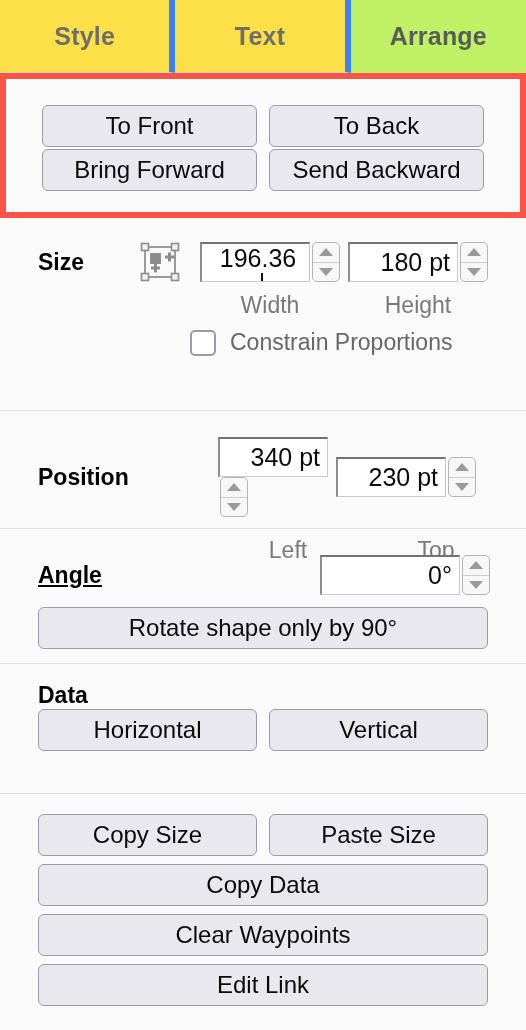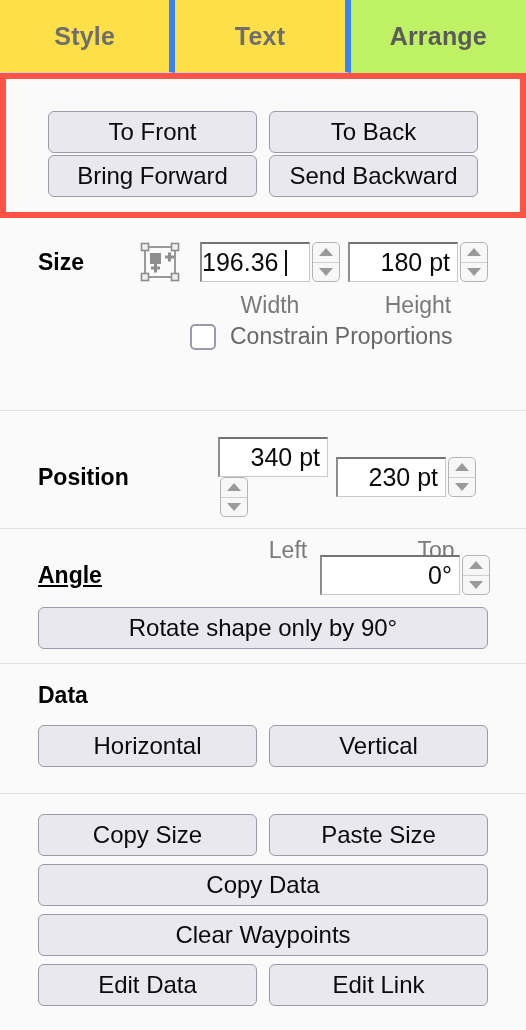--- a/index.html
+++ b/index.html
@@ -60,21 +60,21 @@
     padding: 0;
   }
   .section.no-border { border-bottom: none; }
 
   
   .highlight-wrap {
     position: relative;
     box-sizing: border-box;
     border: 6px solid #fb5344;
     height: 145px;
-    padding: 10px;
+    padding: 4px;
     background: #fafafa;
   }
 
   
   .btn {
     background: #e8e8ee;
     border: 1px solid #9a9aa8;
     border-radius: 6px;
     font-size: 24px;
     color: #0a0a0a;
@@ -130,21 +130,23 @@
     padding-right: 7px;
     font-size: 25px;
     color: #0b0b0b;
     font-family: "Liberation Sans", sans-serif;
     white-space: nowrap;
     overflow: hidden;
     cursor: text;
   }
   .num-input.focused {
     justify-content: flex-start;
+    padding-left: 5px;
     padding-right: 0;
+    flex-direction: column;
   }
   .caret {
     display: inline-block;
     width: 2px;
     height: 26px;
     background: #111;
     margin-left: 7px;
     vertical-align: middle;
   }
 
@@ -279,21 +281,21 @@
       </div>
     </div>
 
     <div class="row" style="padding-left:38px; margin-top:8px;">
       <div style="width:100px;"></div>
       <div style="width:44px;"></div>
       <div class="sub-label" style="width:140px;margin-left:18px;">Width</div>
       <div class="sub-label" style="width:140px;margin-left:8px;">Height</div>
     </div>
 
-    <div class="row" style="padding-left:190px; margin-top:4px;">
+    <div class="row" style="padding-left:190px; margin-top:10px;">
       <div class="checkbox"></div>
       <div class="sub-label" style="margin-left:14px; color:#676767;">Constrain Proportions</div>
     </div>
   </div>
 
   <div class="section" style="height:118px;">
     <div class="row" style="padding:26px 0 0 38px;">
       <div class="grp-label" style="width:162px;">Position</div>
 
       <div class="field-group" style="margin-left:18px;flex-direction:column;">
@@ -351,21 +353,21 @@
     </div>
     <div class="btn-full" style="margin-top:12px;">
       <div class="btn">
         <span>Rotate shape only by 90°</span>
       </div>
     </div>
   </div>
 
   <div class="section" style="height:130px;">
     <div class="grp-label" style="padding:18px 0 0 38px;">Data</div>
-    <div class="btn-row" style="margin-top:16px;">
+    <div class="btn-row" style="">
       <div class="btn">
         <span>Horizontal</span>
       </div>
       <div class="btn">
         <span>Vertical</span>
       </div>
     </div>
   </div>
 
   <div class="section no-border" style="height:230px;padding-top:20px;">
@@ -382,21 +384,18 @@
         <span>Copy Data</span>
       </div>
     </div>
     <div class="btn-full" style="margin-top:8px;">
       <div class="btn">
         <span>Clear Waypoints</span>
       </div>
     </div>
     <div class="btn-row" style="margin-top:8px;">
       <div class="btn">
-        <span>Edit Data</span>
-      </div>
-      <div class="btn">
         <span>Edit Link</span>
       </div>
     </div>
   </div>
 
 </div>
 
 </body></html>

